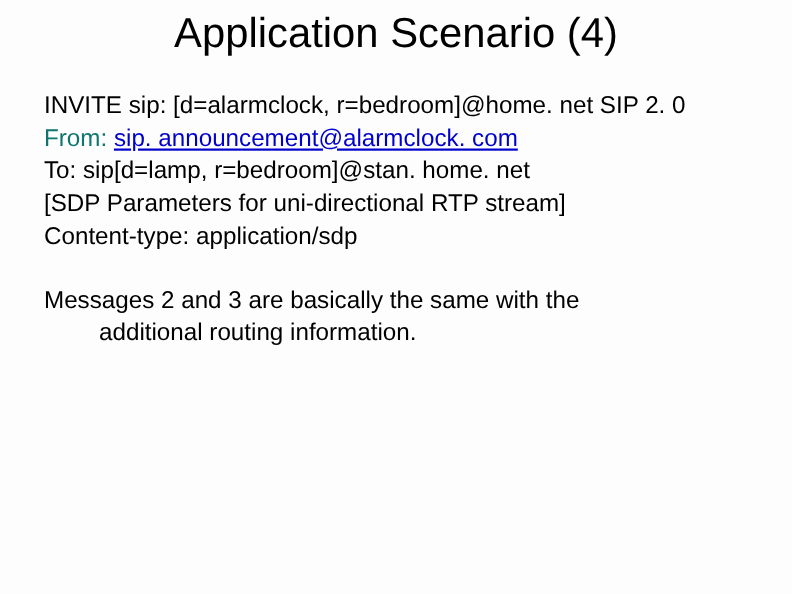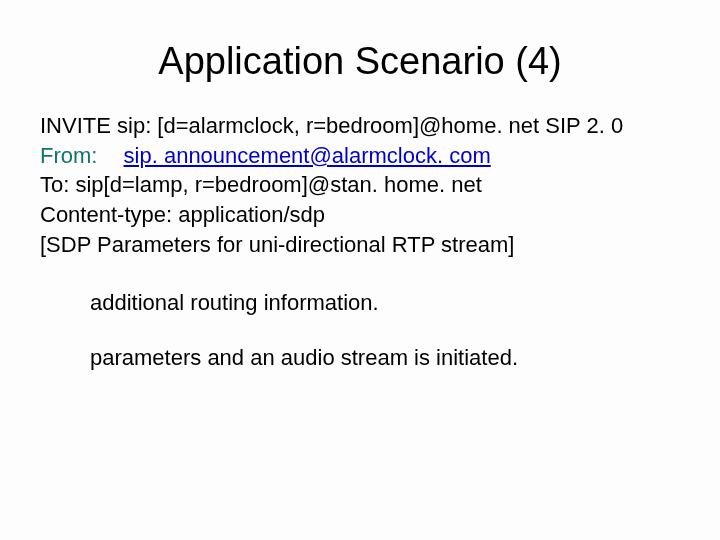--- a/index.html
+++ b/index.html
@@ -9,21 +9,21 @@
     height: 540px;
     background: #fdfdfd;
     font-family: "Comic Sans MS", "Comic Sans", cursive, sans-serif;
     color: #000;
     overflow: hidden;
   }
   .slide {
     box-sizing: border-box;
     width: 720px;
     height: 532px;
-    padding: 34px 40px 30px 40px;
+    padding: 4px 40px 30px 40px;
   }
   .title {
     font-size: 38px;
     text-align: center;
     margin: 6px 0 28px 0;
     font-weight: normal;
   }
   .code-block {
     font-size: 22px;
     line-height: 1.35;
@@ -37,45 +37,44 @@
     line-height: 1.3;
     margin-bottom: 26px;
   }
   .indent {
     padding-left: 50px;
     text-indent: -0px;
   }
   a.link {
     color: #0000cc;
     text-decoration: underline;
-    margin-left: 20px;
   }
   .prefix {
     color: #0f766e;
     margin-top: 33px;
   }
 </style>
 </head>
 <body>
 
 <div class="slide">
 
   <h1 class="title">Application Scenario (4)</h1>
 
   <div class="code-block">
     <div>INVITE sip: [d=alarmclock, r=bedroom]@home. net SIP  2. 0</div>
     <div>
       <span class="prefix">From: </span><a href="#" class="link">sip. announcement@alarmclock. com</a>
     </div>
     <div>To: sip[d=lamp, r=bedroom]@stan. home. net</div>
+    <div>[SDP Parameters for uni-directional RTP stream]</div>
     <div>Content-type: application/sdp</div>
-    <div>[SDP Parameters for uni-directional RTP stream]</div>
   </div>
 
   <div class="body-block">
+    <div>Messages 2 and 3 are basically the same with the</div>
     <div class="indent">additional routing information.</div>
   </div>
 
   <div class="body-block">
-    <div class="indent">parameters and an audio stream is initiated.</div>
   </div>
 
 </div>
 
 </body></html>

